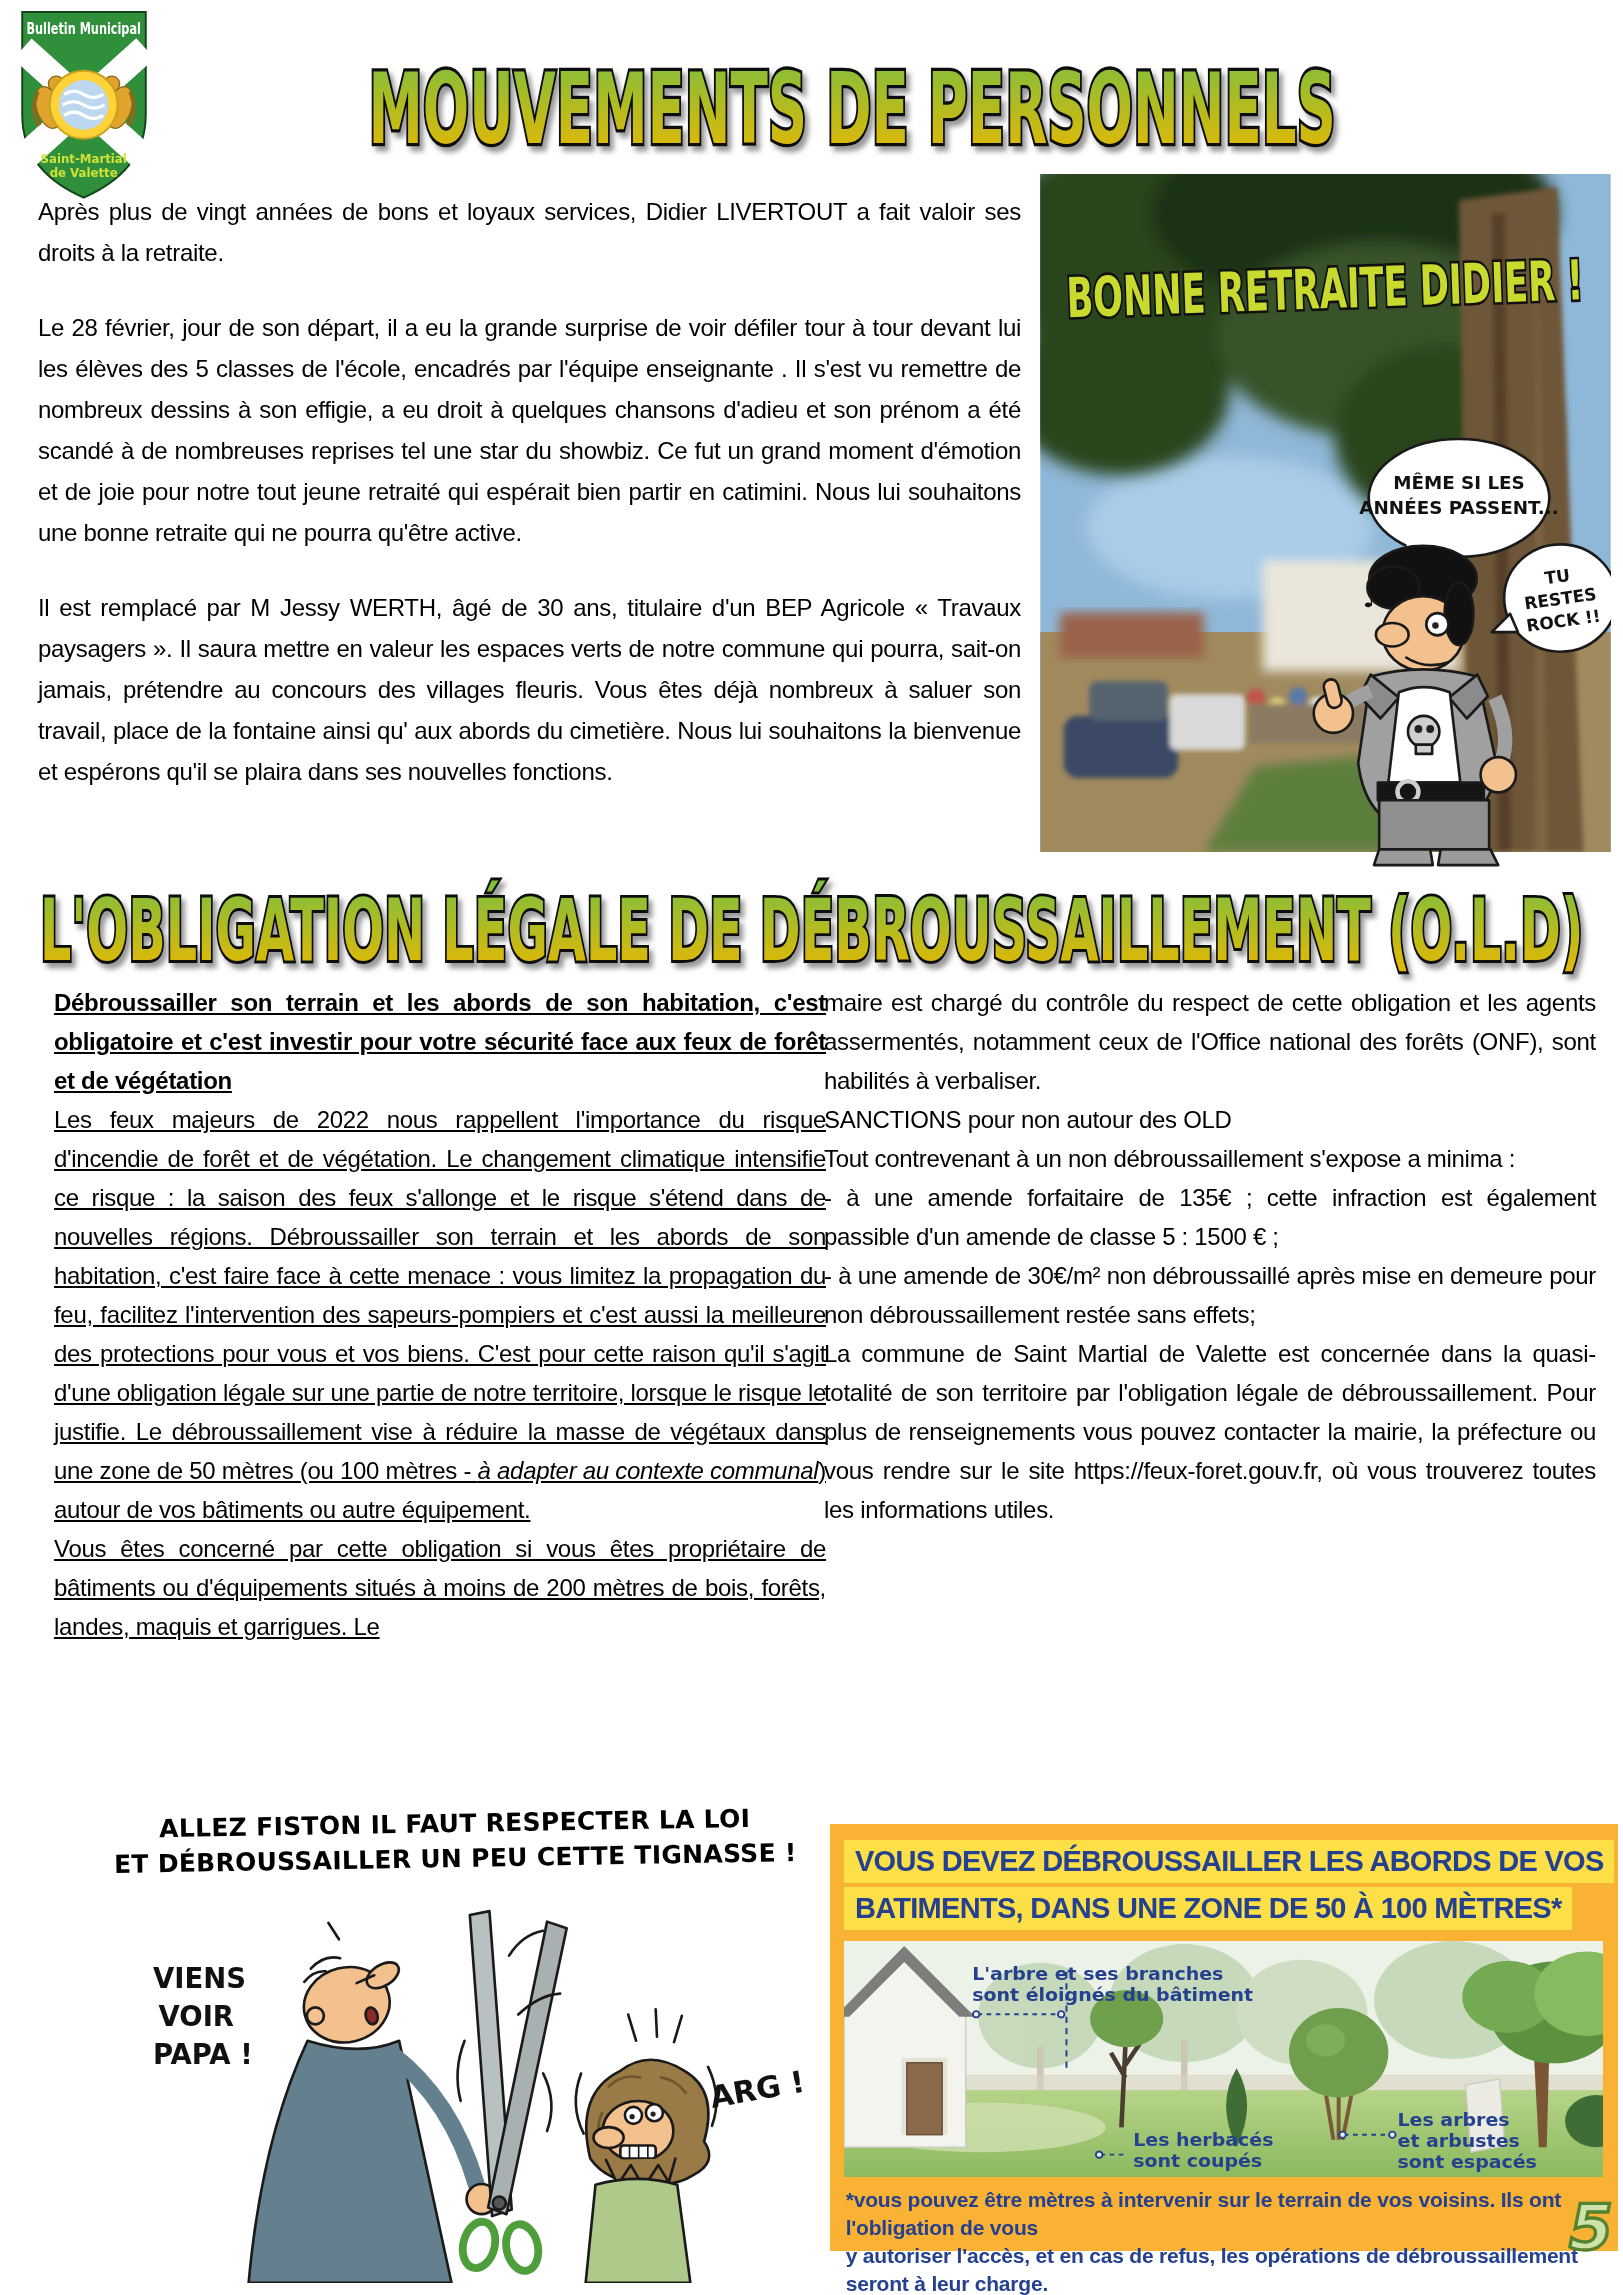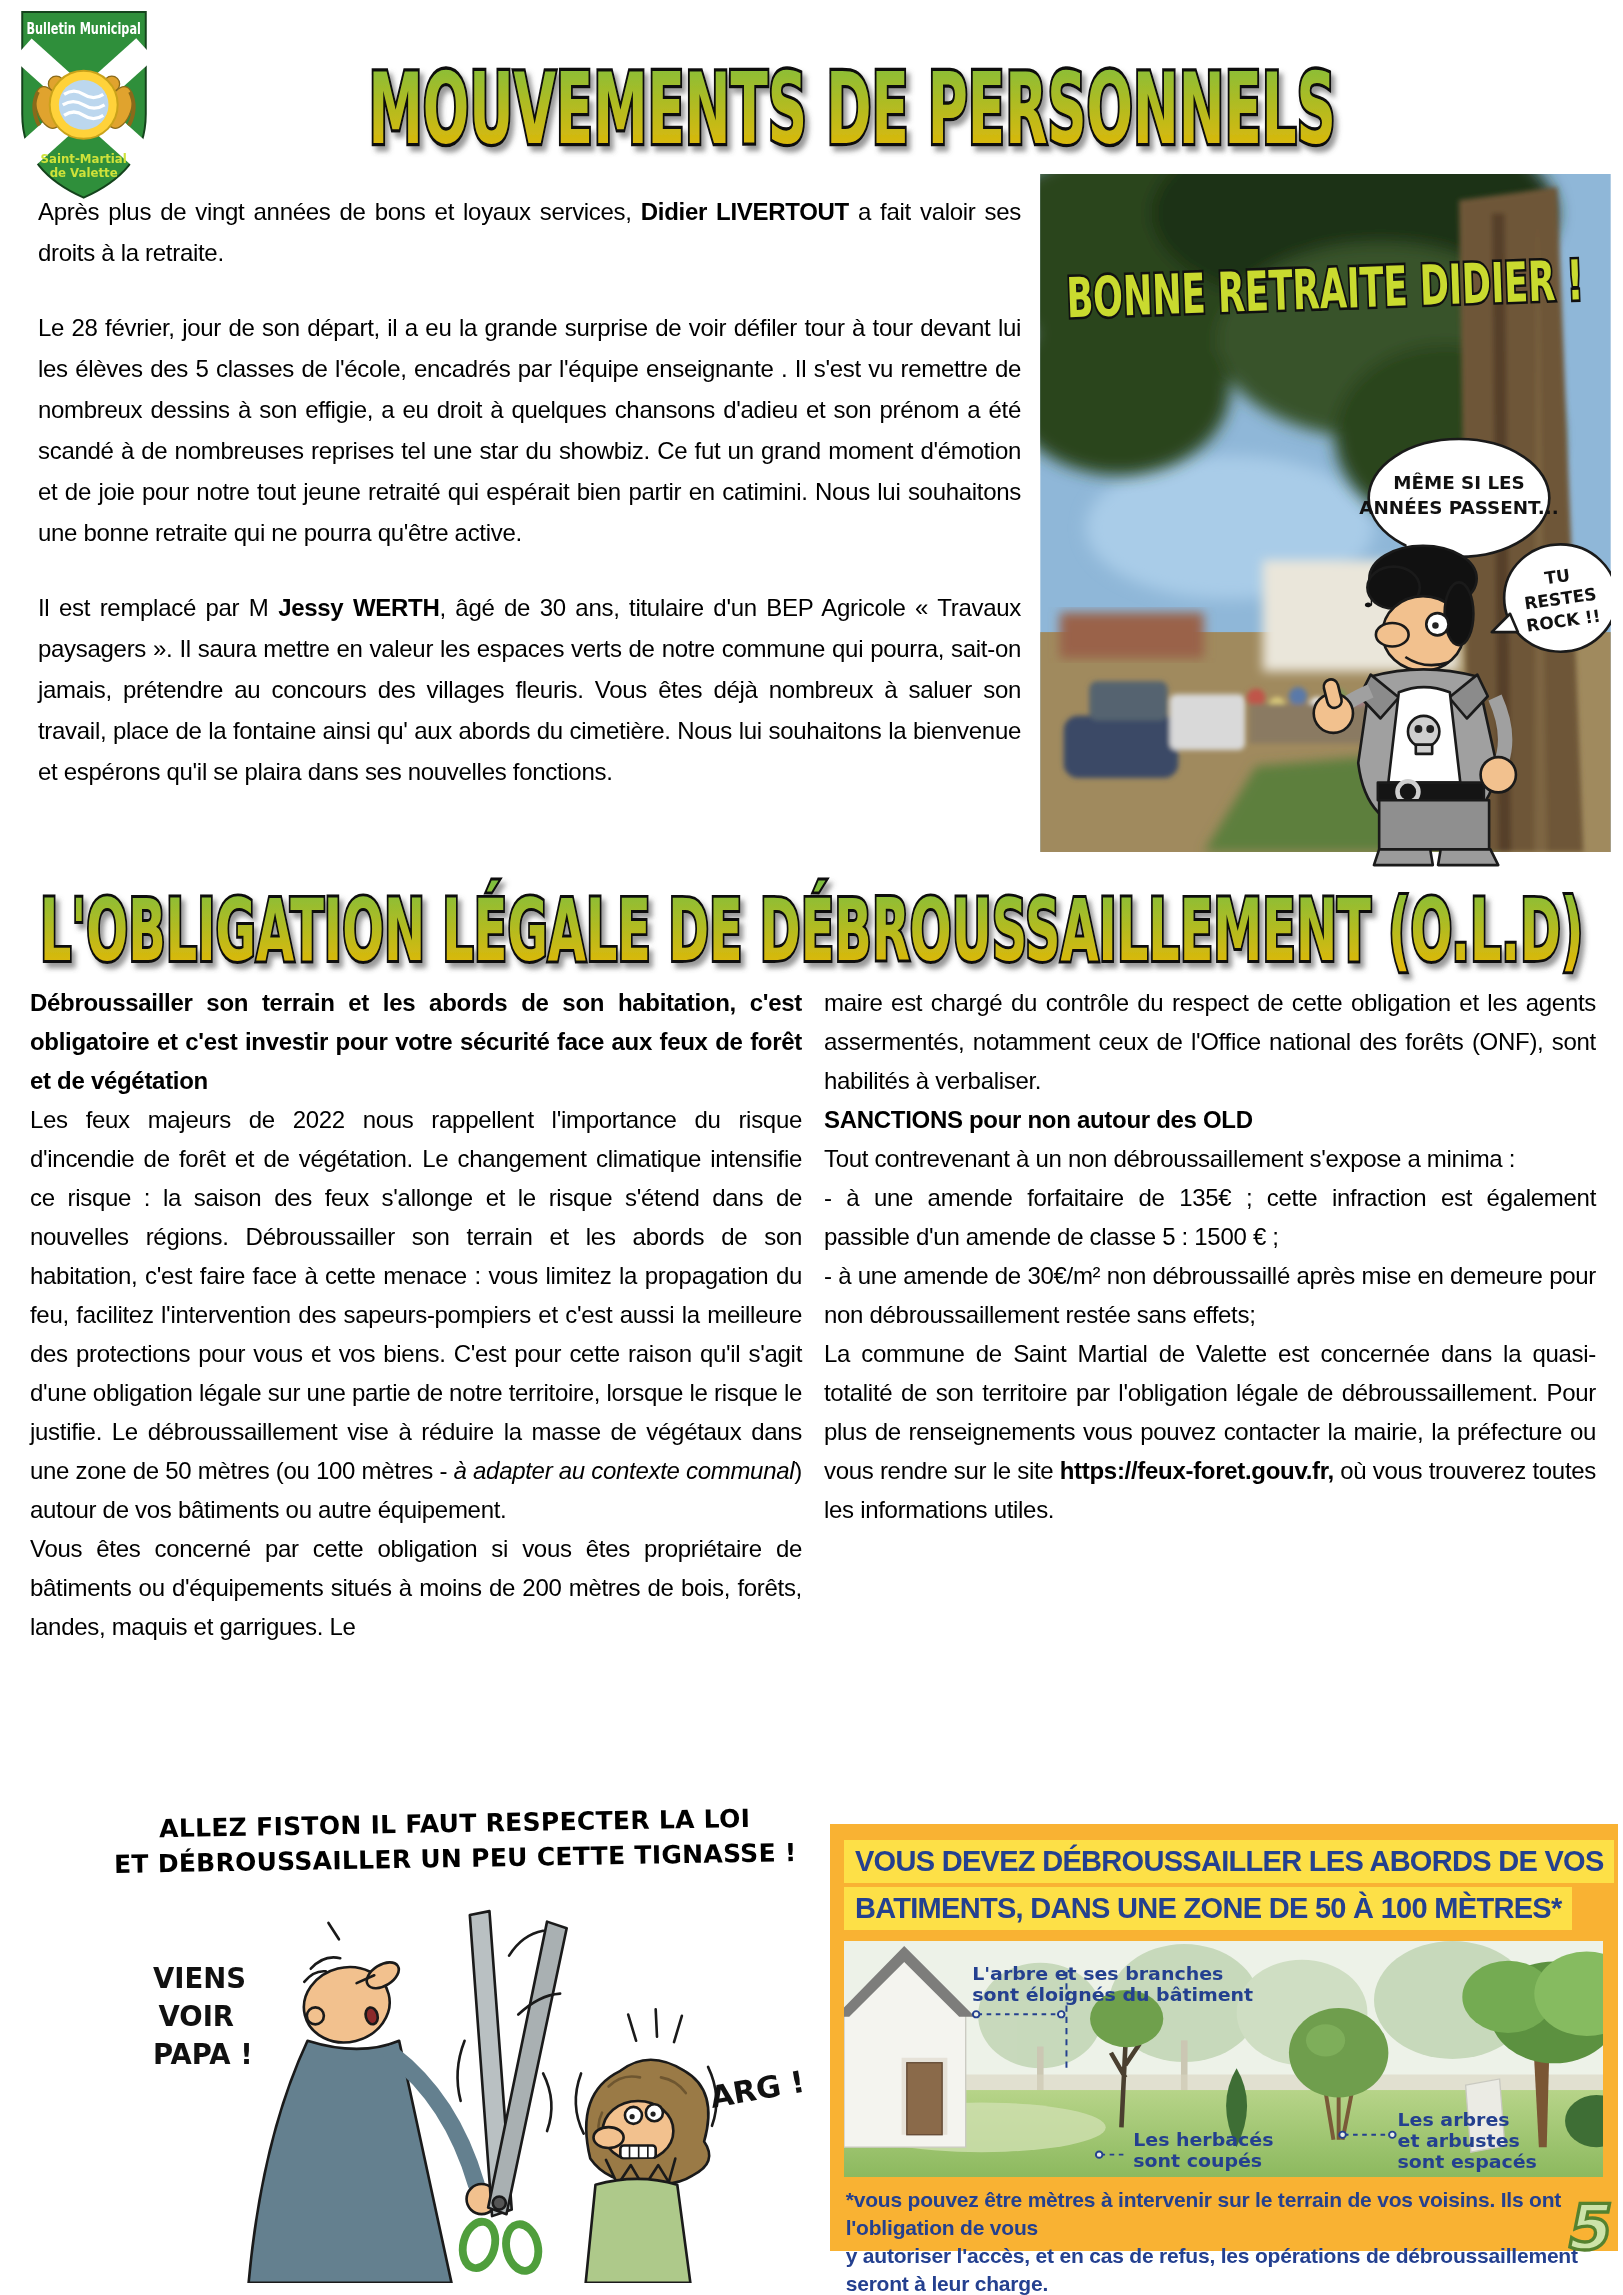--- a/index.html
+++ b/index.html
@@ -3,34 +3,34 @@
 <meta charset="utf-8">
 <style>
   html,body{margin:0;padding:0;}
   body{width:1623px;height:2295px;background:#ffffff;position:relative;overflow:hidden;
        font-family:"Liberation Sans",sans-serif;color:#000;}
   .abs{position:absolute;}
   
   .copy p{margin:0;text-align:justify;font-size:24px;line-height:41px;letter-spacing:-0.3px;}
   .copy p+p{margin-top:34px;}
   .col p{margin:0;text-align:justify;font-size:24px;line-height:39px;letter-spacing:-0.3px;}
-  .b{font-weight:bold;}
+  .b{font-weight:normal;}
   .i{font-style:italic;margin-top:36px;}
   .h-bold{font-weight:bold;font-size:24px;line-height:41px;text-align:justify;margin:0;letter-spacing:-0.3px;}
   .mt55{margin-top:36px;} .mt70{margin-top:46px;} .mt58{margin-top:38px;}
   
   #a1-text{left:38px;top:191px;width:983px;}
   #photo{left:1040px;top:174px;width:571px;height:695px;}
   
   #t1{left:360px;top:44px;width:985px;height:134px;}
   #t2{left:25px;top:872px;width:1574px;height:121px;}
   
   #logo{left:17px;top:7.9px;width:134px;height:193px;}
   
-  #col-left{left:30px;top:983px;width:772px;}
+  #col-left{left:54px;top:983px;width:772px;text-decoration:underline;}
   #col-right{left:824px;top:983px;width:772px;}
   
   #cartoon-cap{left:92px;top:1806px;width:726px;text-align:center;
     font-family:"DejaVu Sans",sans-serif;font-weight:bold;font-size:25px;line-height:35px;
     letter-spacing:0.3px;transform:rotate(-1deg);}
   #cartoon{left:85px;top:1877px;width:733px;height:406px;}
   
   #infog{left:830px;top:1824px;width:788px;height:427px;background:#F9B233;}
   .strips{padding:15.7px 0 0 14.4px;}
   .strip{display:table;background:#fde047;color:#24408F;font-weight:bold;font-size:29px;

